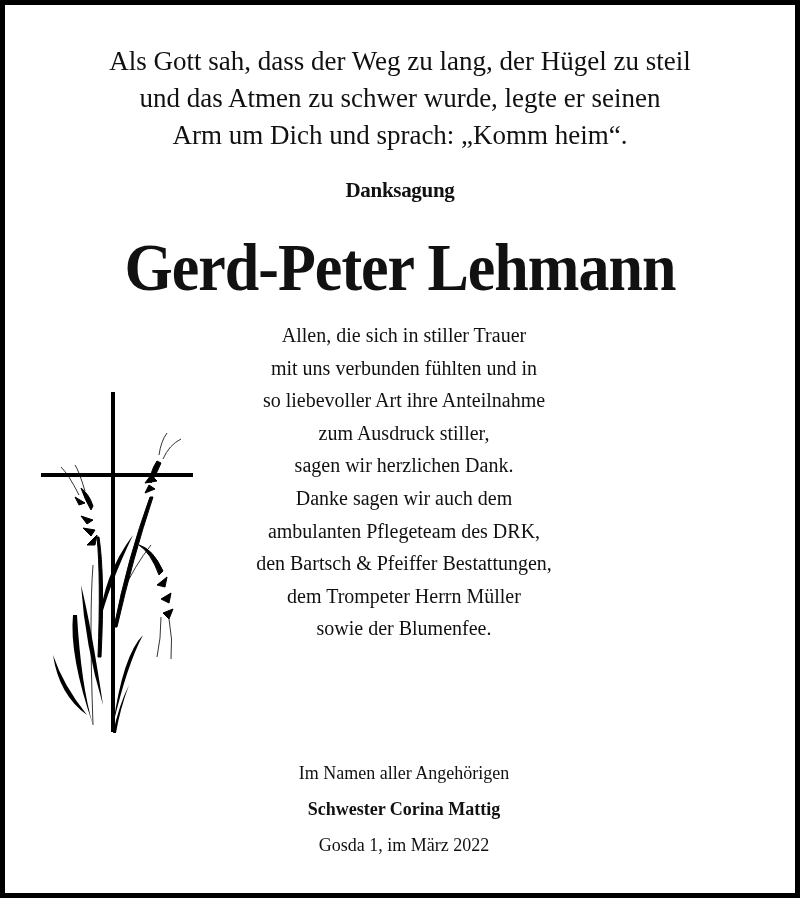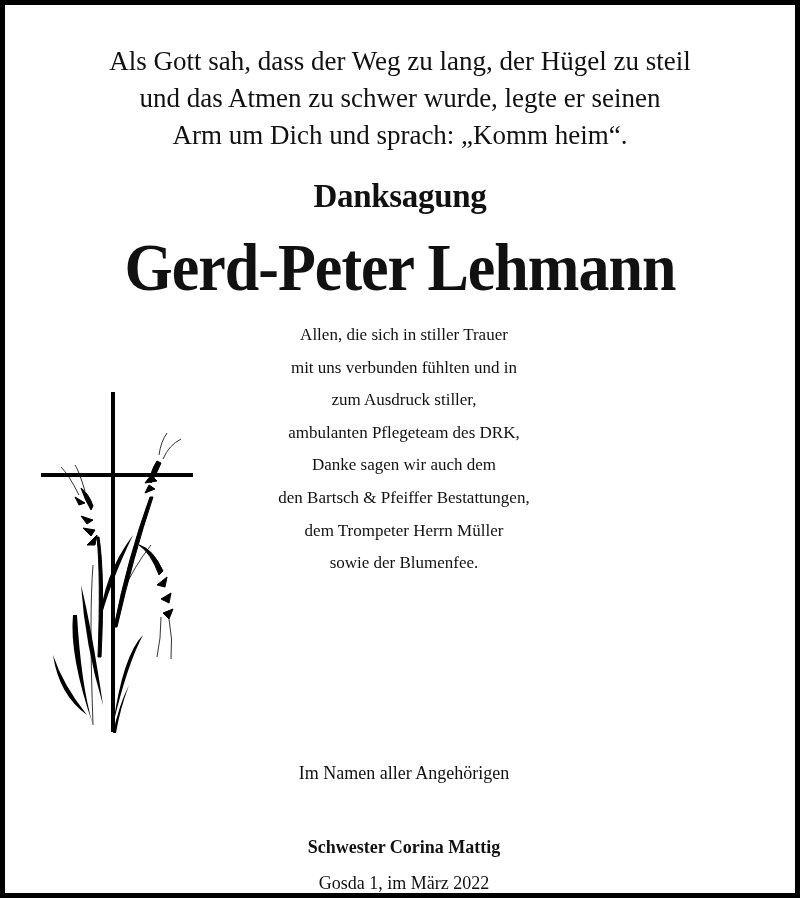--- a/index.html
+++ b/index.html
@@ -11,37 +11,37 @@
     text-align: center;
     text-decoration: underline;
   }
   .motto {
     position: absolute; left: 0; right: 0; top: 38px;
     font-size: 27px; line-height: 37px;
   }
   .motto div { white-space: nowrap; }
   .heading {
     position: absolute; left: 0; right: 0; top: 173px;
-    font-size: 33px; font-weight: bold; letter-spacing: -0.3px;
+    font-size: 21px; font-weight: bold; letter-spacing: -0.3px;
   }
   .name {
     position: absolute; left: 0; right: 0; top: 222px;
     font-size: 62px; font-weight: bold; letter-spacing: -1px; line-height: 80px;
     transform: scaleY(1.1);
   }
   .body {
     position: absolute; left: 176px; width: 446px; top: 314px;
-    font-size: 17px; line-height: 32.6px;
+    font-size: 20px; line-height: 32.6px;
   }
   .body div { white-space: nowrap; }
   .sign {
     position: absolute; left: 176px; width: 446px; top: 750px;
     font-size: 18px; line-height: 36px;
   }
-  .sign .bold { font-weight: bold; margin-top: 38px; }
+  .sign .bold { font-weight: bold; }
   .graphic { position: absolute; left: 28px; top: 380px; }
 </style>
 </head>
 <body>
 
 <div class="card">
 
   <div class="motto">
     <div>Als Gott sah, dass der Weg zu lang, der Hügel zu steil</div>
     <div>und das Atmen zu schwer wurde, legte er seinen</div>
@@ -99,23 +99,25 @@
         <path d="M128 232 q0 22 -4 40"></path>
         <path d="M60 180 q-4 50 0 160"></path>
         <path d="M88 210 q14 -30 30 -50"></path>
       </g>
     </svg>
   </div>
 
   <div class="body">
     <div>Allen, die sich in stiller Trauer</div>
     <div>mit uns verbunden fühlten und in</div>
+    <div>so liebevoller Art ihre Anteilnahme</div>
     <div>zum Ausdruck stiller,</div>
+    <div>sagen wir herzlichen Dank.</div>
+    <div>Danke sagen wir auch dem</div>
     <div>ambulanten Pflegeteam des DRK,</div>
-    <div>Danke sagen wir auch dem</div>
     <div>den Bartsch &amp; Pfeiffer Bestattungen,</div>
     <div>dem Trompeter Herrn Müller</div>
     <div>sowie der Blumenfee.</div>
   </div>
 
   <div class="sign">
     <div>Im Namen aller Angehörigen</div>
     <div class="bold">Schwester Corina Mattig</div>
     <div>Gosda 1, im März 2022</div>
   </div>

